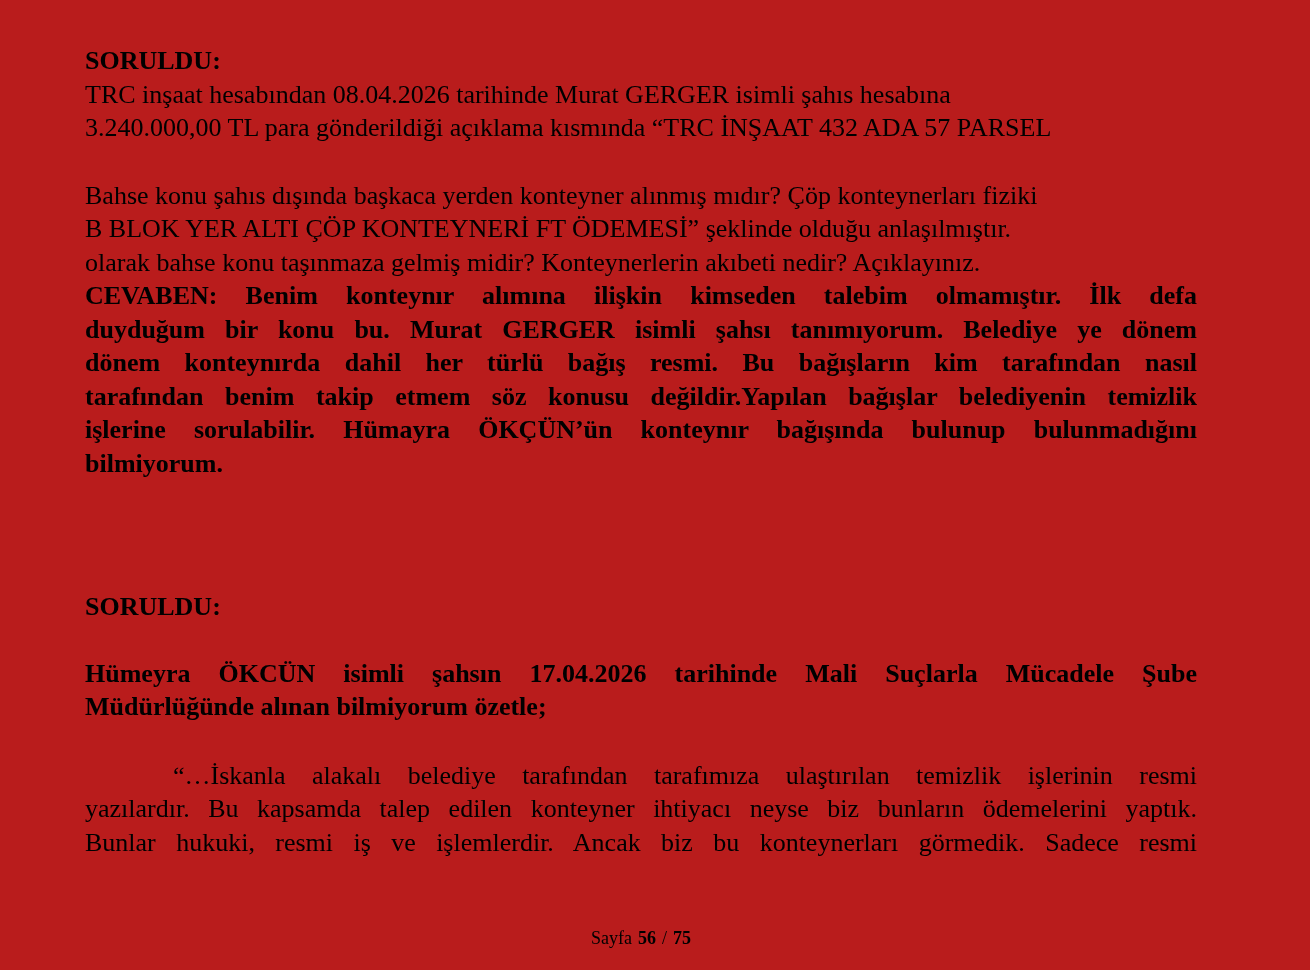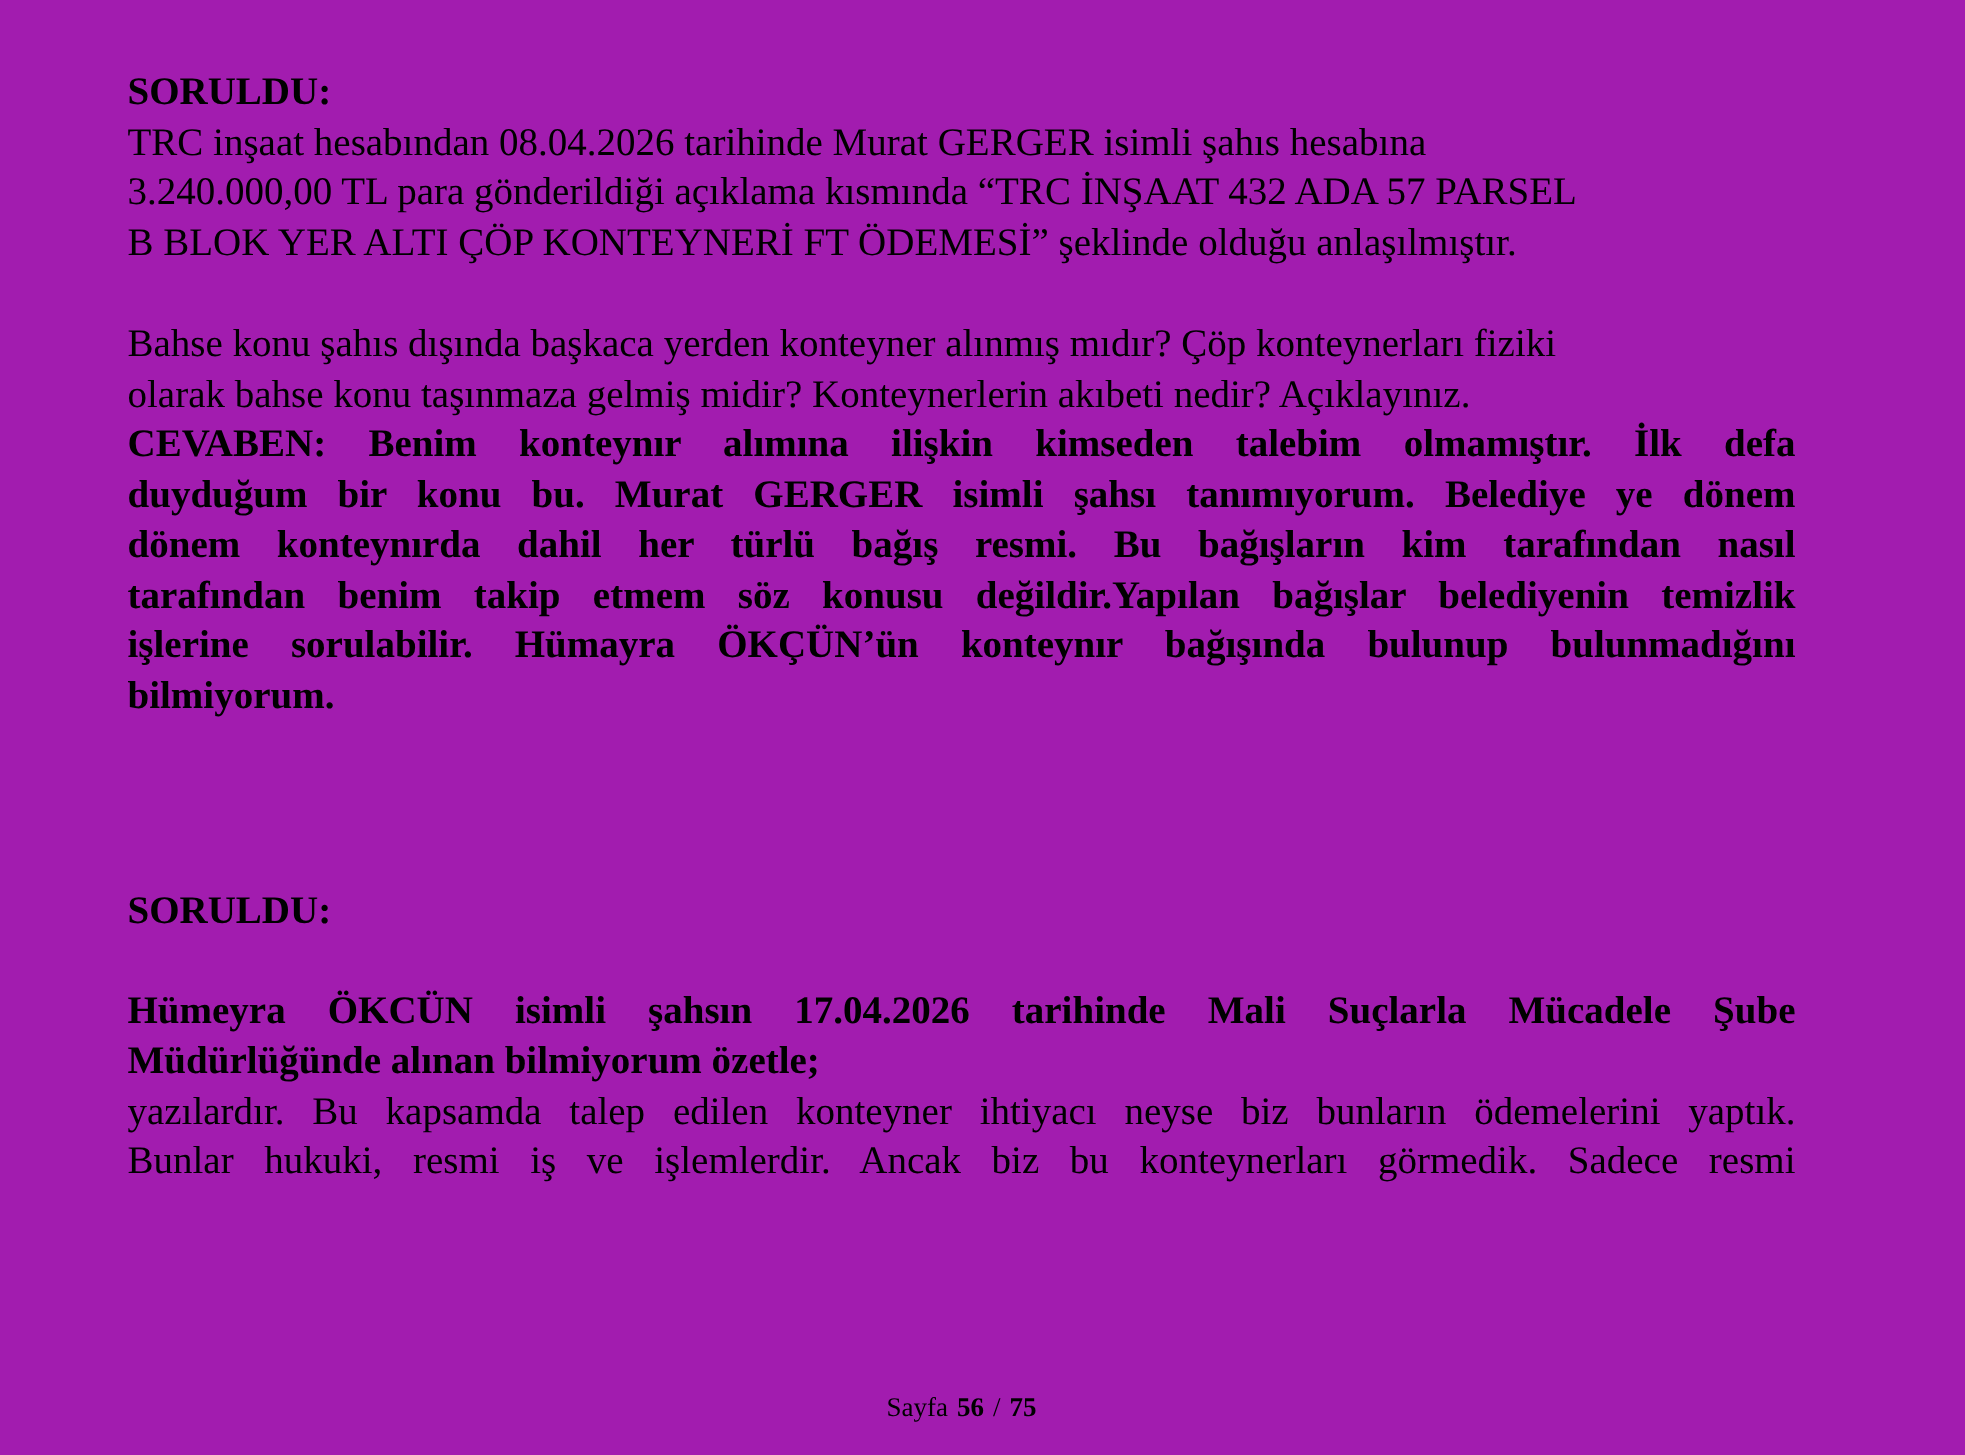--- a/index.html
+++ b/index.html
@@ -7,21 +7,21 @@
     padding: 0;
     background: #ffffff;
     color: #000000;
     font-family: "Liberation Serif", "DejaVu Serif", serif;
   }
   .page {
     position: relative;
     box-sizing: border-box;
     width: 1310px;
     height: 970px;
-    background: #a21caf;
+    background: #b91c1c;
     padding: 44px 113px 15px 85px;
     display: flex;
     flex-direction: column;
     overflow: hidden;
   }
   .ln {
     font-size: 26px;
     line-height: 33.5px;
     white-space: normal;
   }
@@ -46,37 +46,38 @@
 </style>
 </head>
 <body>
 
 <div class="page">
 
   <div class="ln b">SORULDU:</div>
 
   <div class="ln">TRC inşaat hesabından 08.04.2026 tarihinde Murat GERGER isimli şahıs hesabına</div>
   <div class="ln">3.240.000,00 TL para gönderildiği açıklama kısmında “TRC İNŞAAT 432 ADA 57 PARSEL</div>
+  <div class="ln mt-blank">Bahse konu şahıs dışında başkaca yerden konteyner alınmış mıdır? Çöp konteynerları fiziki</div>
+
   <div class="ln">B BLOK YER ALTI ÇÖP KONTEYNERİ FT ÖDEMESİ” şeklinde olduğu anlaşılmıştır.</div>
-
-  <div class="ln mt-blank">Bahse konu şahıs dışında başkaca yerden konteyner alınmış mıdır? Çöp konteynerları fiziki</div>
   <div class="ln">olarak bahse konu taşınmaza gelmiş midir? Konteynerlerin akıbeti nedir? Açıklayınız.</div>
 
   <div class="ln b j">CEVABEN: Benim konteynır alımına ilişkin kimseden talebim olmamıştır. İlk defa</div>
   <div class="ln b j">duyduğum bir konu bu. Murat GERGER isimli şahsı tanımıyorum. Belediye ye dönem</div>
   <div class="ln b j">dönem konteynırda dahil her türlü bağış resmi. Bu bağışların kim tarafından nasıl</div>
   <div class="ln b j">tarafından benim takip etmem söz konusu değildir.Yapılan bağışlar belediyenin temizlik</div>
   <div class="ln b j">işlerine sorulabilir. Hümayra ÖKÇÜN’ün konteynır bağışında bulunup bulunmadığını</div>
   <div class="ln b">bilmiyorum.</div>
 
   <div class="ln b mt-large">SORULDU:</div>
 
   <div class="ln b j mt-before-statement">Hümeyra ÖKCÜN isimli şahsın 17.04.2026 tarihinde Mali Suçlarla Mücadele Şube</div>
   <div class="ln b">Müdürlüğünde alınan bilmiyorum özetle;</div>
 
+  <div class="ln j indent mt-before-testimony">“…İskanla alakalı belediye tarafından tarafımıza ulaştırılan temizlik işlerinin resmi</div>
   <div class="ln j">yazılardır. Bu kapsamda talep edilen konteyner ihtiyacı neyse biz bunların ödemelerini yaptık.</div>
   <div class="ln j">Bunlar hukuki, resmi iş ve işlemlerdir. Ancak biz bu konteynerları görmedik. Sadece resmi</div>
 
   <div class="footer">
     <span>Sayfa</span><span class="b">56</span><span>/</span><span class="b">75</span>
   </div>
 
 </div>
 
 </body></html>

